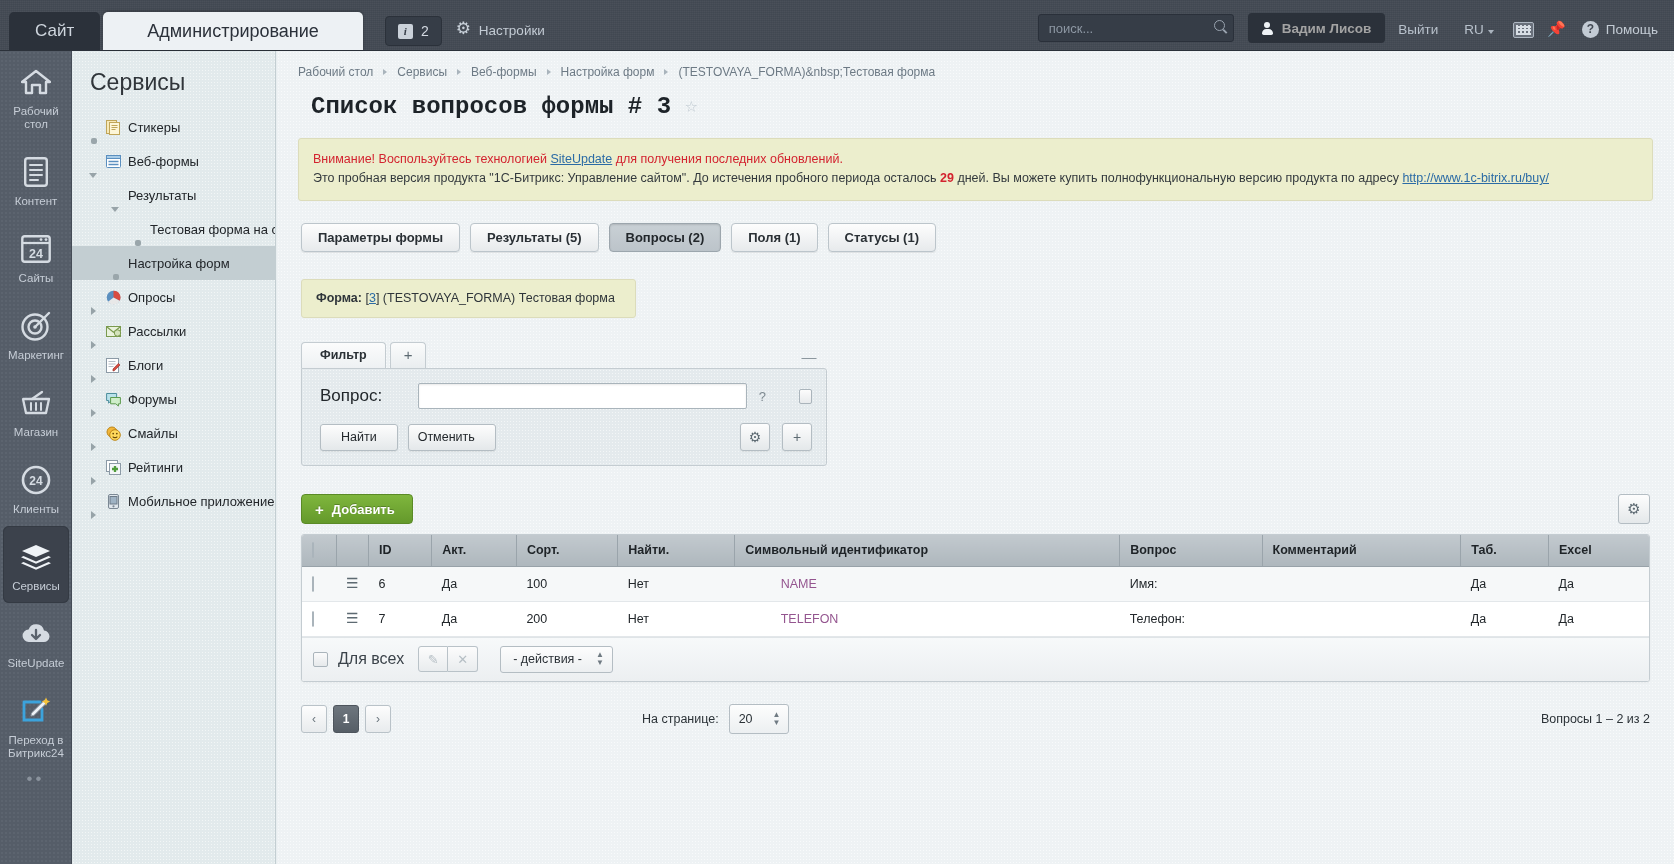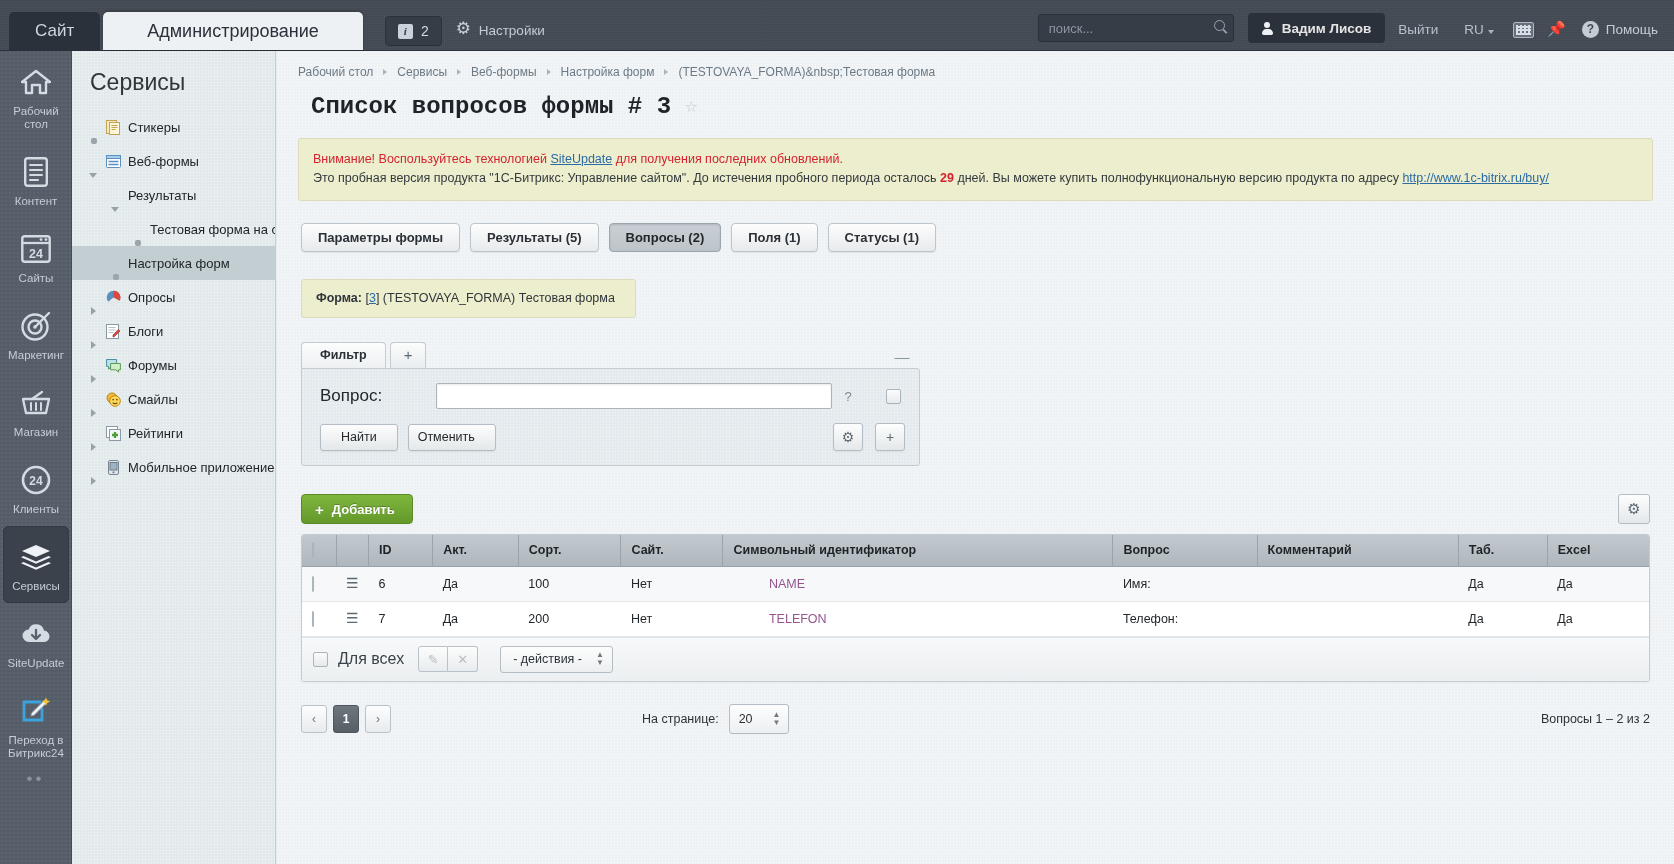--- a/index.html
+++ b/index.html
@@ -96,21 +96,21 @@
   }
   .search-mag::after {
     content: ""; position: absolute;
     width: 1.6px; height: 5px; background: #9aa4b0;
     right: -2px; bottom: -4px; transform: rotate(-45deg);
   }
   #user-btn {
     display: flex; align-items: center; gap: 9px;
     height: 30px; margin: 0 0 7px 14px; padding: 12px 14px;
     background: #2b313a; border-radius: 4px;
-    color: #e5e5e5; font-size: 13.5px; font-weight: bold;
+    color: #a3a3a3; font-size: 13.5px; font-weight: bold;
     cursor: pointer; white-space: nowrap;
   }
   .person-glyph {
     width: 11px; height: 13px; position: relative; display: inline-block;
   }
   .person-glyph::before {
     content:""; position:absolute; left:2.5px; top:0;
     width:6px; height:6px; border-radius:50%; background:#eef2f6;
   }
   .person-glyph::after {
@@ -307,21 +307,21 @@
     background: #eceecd;
     border: 1px solid #dcdcbb;
     border-radius: 3px;
     padding: 11px 20px 12px 14px;
     font-size: 12.5px; color: #2f353a;
   }
   #form-note b { font-weight: bold; }
   #form-note a { color: #2b6ba5; }
 
   
-  #filter-wrap { margin: 24px 0 0 24px; width: 619px; }
+  #filter-wrap { margin: 24px 0 0 24px; width: 526px; }
   #filter-tabs { display: flex; align-items: flex-end; height: 26px; }
   .ftab {
     height: 26px; line-height: 24px; padding: 0 18px;
     font-size: 12.5px; font-weight: bold; color: #2b3136;
     background: linear-gradient(#fbfcfc,#eef1f3);
     border: 1px solid #c4ccd1; border-bottom: none;
     border-radius: 4px 4px 0 0;
   }
   .ftab.plus {
     padding: 0 13px; margin-left: 4px; font-weight: normal;
@@ -677,20 +677,29 @@
         <span class="mic"><svg width="15" height="15" viewBox="0 0 15 15">
             <circle cx="7.5" cy="7.5" r="6.8" fill="#5b8fbf"></circle>
             <path d="M7.5 7.5 L7.5 0.7 A6.8 6.8 0 0 1 13.6 10.8 Z" fill="#d94b40"></path>
             <path d="M7.5 7.5 L13.6 10.8 A6.8 6.8 0 0 1 2 11.8 Z" fill="#e8e8e8"></path>
           </svg></span>
         <span class="mtx">Опросы</span>
       </div>
       <div class="mi" style="padding-left: 14px;">
         <span class="arr right"></span>
         <span class="mic"><svg width="15" height="15" viewBox="0 0 15 15">
+            <rect x="0.5" y="2.5" width="14" height="10" fill="#e9f2dc" stroke="#7a9a4e"></rect>
+            <path d="M0.7 2.8 L7.5 8.2 L14.3 2.8" fill="none" stroke="#7a9a4e" stroke-width="1.2"></path>
+            <circle cx="11.5" cy="9" r="3.2" fill="#d4e3bc" stroke="#7a9a4e"></circle>
+          </svg></span>
+        <span class="mtx">Рассылки</span>
+      </div>
+      <div class="mi" style="padding-left: 14px;">
+        <span class="arr right"></span>
+        <span class="mic"><svg width="15" height="15" viewBox="0 0 15 15">
             <rect x="0.5" y="0.5" width="12" height="14" fill="#fff" stroke="#8c9aa6"></rect>
             <path d="M2.5 3.5h7M2.5 6h7M2.5 8.5h5" stroke="#b4bec7"></path>
             <path d="M7 13 L8.5 12.6 L14 7 L12.4 5.4 L7 11Z" fill="#d94b40" stroke="#99352c" stroke-width=".7"></path>
           </svg></span>
         <span class="mtx">Блоги</span>
       </div>
       <div class="mi" style="padding-left: 14px;">
         <span class="arr right"></span>
         <span class="mic"><svg width="15" height="15" viewBox="0 0 15 15">
             <path d="M0.6 1.5h10v7h-5l-3 2.6V8.5h-2Z" fill="#b9e2ea" stroke="#4d8e9c"></path>
@@ -806,21 +815,21 @@
 
   <div id="grid-box">
     <table class="grid">
       <thead>
         <tr>
           <th class="col-chk"><span class="cell-chk"></span></th>
           <th class="col-menu"></th>
           <th>ID</th>
           <th>Акт.</th>
           <th>Сорт.</th>
-          <th>Сайт.</th>
+          <th>Найти.</th>
           <th>Символьный идентификатор</th>
           <th>Вопрос</th>
           <th>Комментарий</th>
           <th>Таб.</th>
           <th>Excel</th>
         </tr>
       </thead>
       <tbody id="grid-body">
           <tr class="odd">
             <td class="col-chk"><span class="cell-chk"></span></td>

